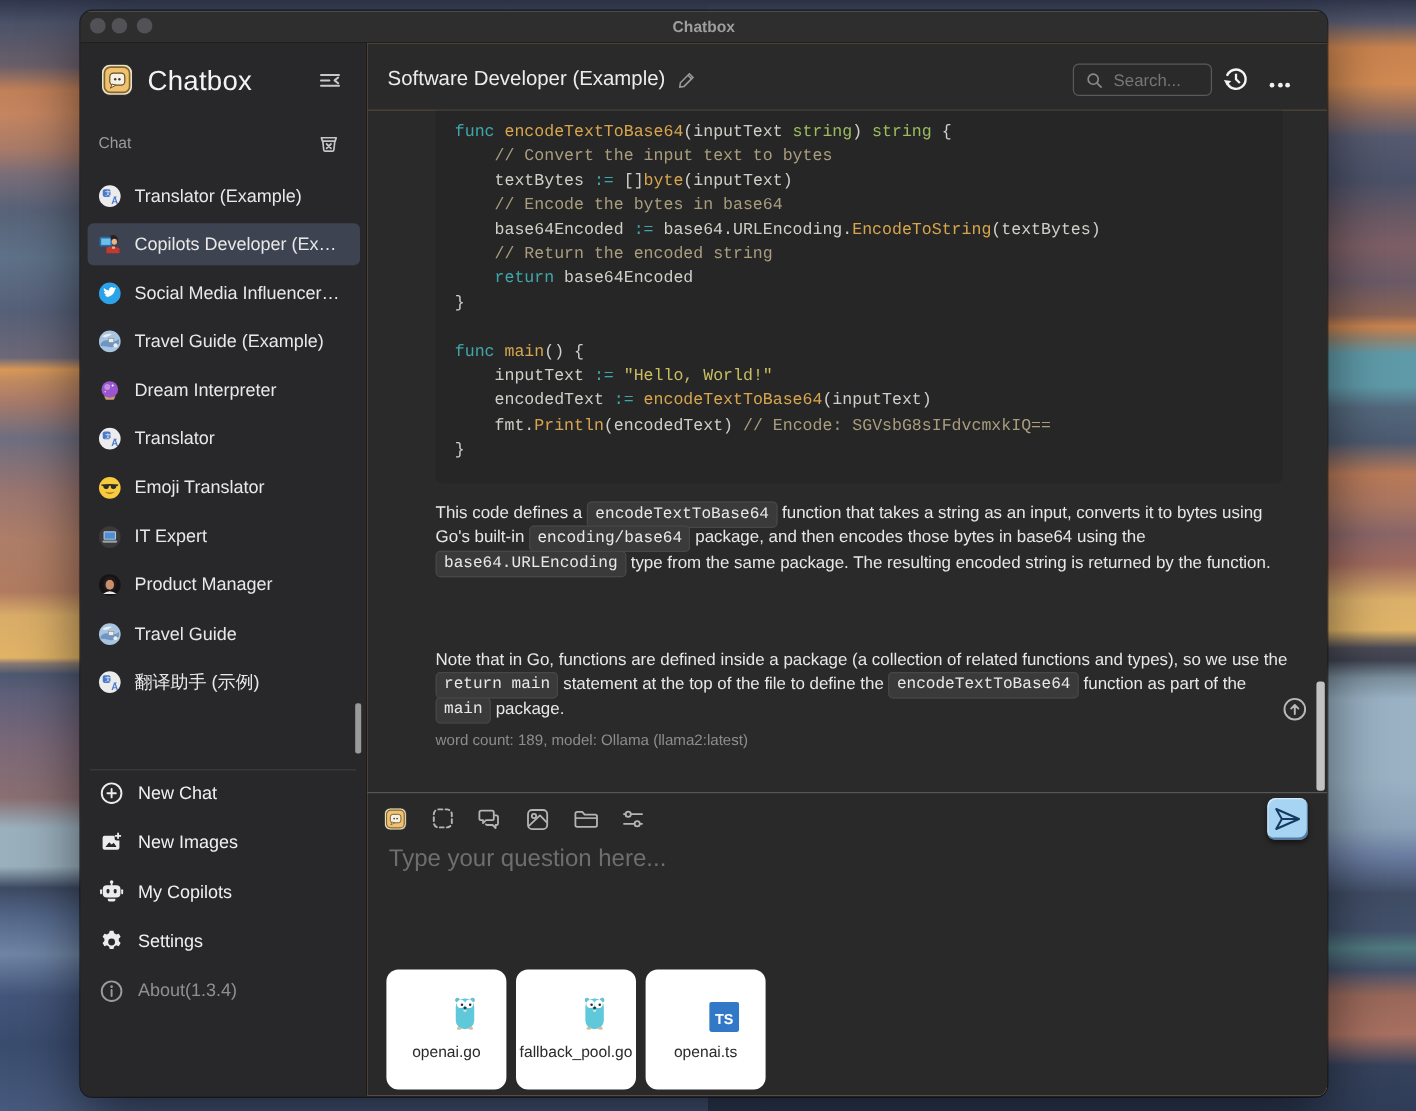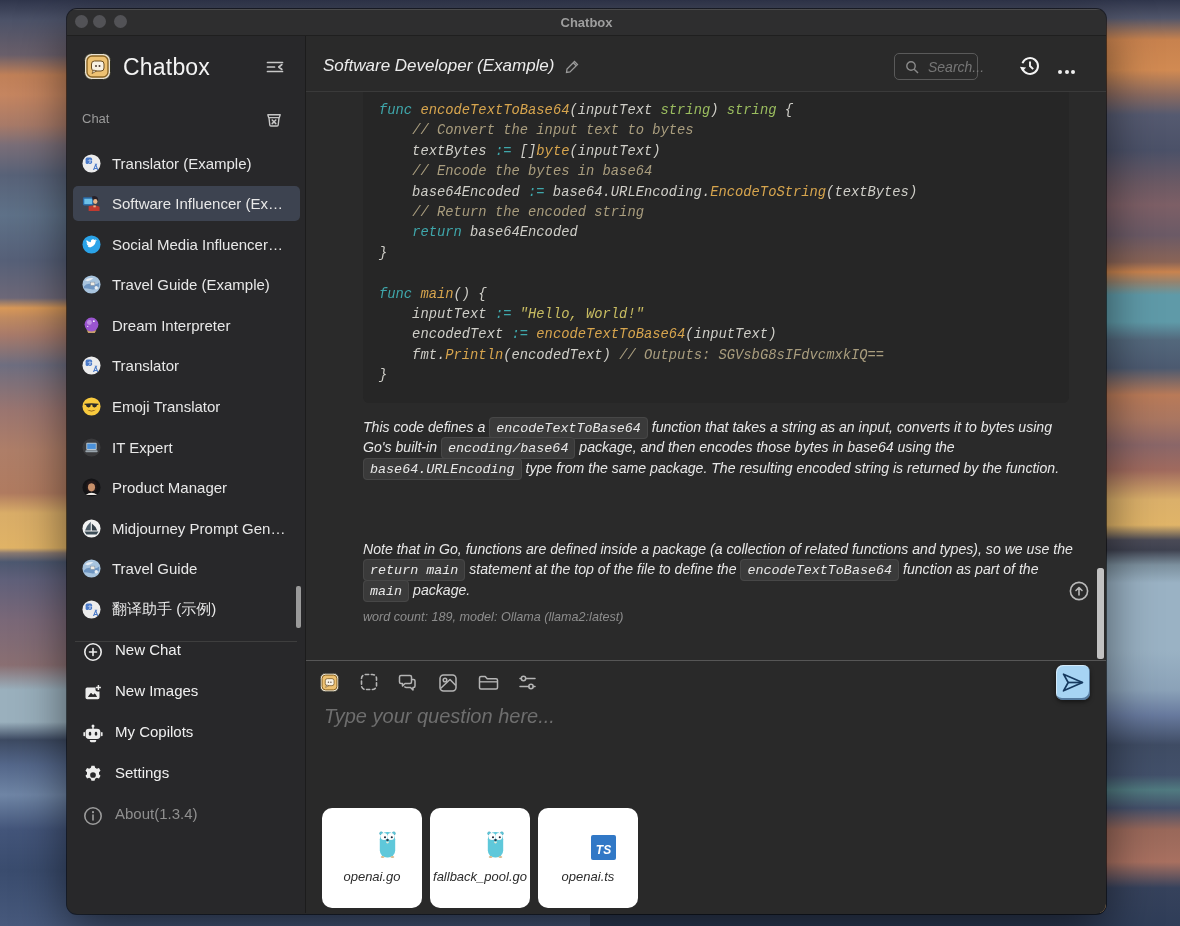--- a/index.html
+++ b/index.html
@@ -29,31 +29,31 @@
 .collapse { position:absolute; left:197.5px; top:4px; }
 .chatlbl { position:absolute; left:15px; top:75px; font-size:13px; color:#9a9a9a; }
 .archive { position:absolute; left:199px; top:76px; }
 .list { position:absolute; left:6px; top:109.5px; width:227px; }
 .item { position:relative; height:35px; margin-bottom:5.6px; display:flex; align-items:center; padding-left:9px; border-radius:5px; }
 .item.sel { background:#3d4350; }
 .item .av { flex:none; width:19px; height:19px; margin-right:11px; }
 .item .nm { font-size:15px; color:#e8e8e8; white-space:nowrap; overflow:hidden; width:172px; }
 .sdiv { position:absolute; left:8px; right:8px; top:605px; height:1px; background:#3e3e3e; }
 .menu { position:absolute; left:15px; top:604.5px; width:210px; }
-.mitem { height:41.2px; display:flex; }
+.mitem { height:41.2px; display:flex; align-items:center; }
 .mitem .mic { flex:none; width:22px; height:22px; margin-right:11px; }
 .mitem .mt { font-size:15px; color:#f0f0f0; }
 .mitem .mt.dim { color:#8f8f8f; }
 .sthumb { position:absolute; left:229px; top:550px; width:5px; height:42px; border-radius:2px; background:#9a9a9a; }
 
-main { position:relative; flex:1; background:#fdba74;font-style:italic; }
+main { position:relative; flex:1; background:#fdba74; }
 header { position:absolute; top:0; left:0; right:0; height:56px; border-bottom:1px solid #3a3a3a; background:#2a2a2a; }
 header .title { position:absolute; left:17px; top:20px; font-size:17px; color:#ececec; }
 header .pencil { position:absolute; left:258px; top:23px; }
-.search { position:absolute; left:588px; top:17px; width:84px; height:27px; border:1px solid #5a5a5a; border-radius:5px; }
+.search { position:absolute; left:588px; top:17px; width:116px; height:27px; border:1px solid #5a5a5a; border-radius:5px; }
 .search .stxt { position:absolute; left:33px; top:5px; font-size:14px; color:#767676; }
 .search svg { position:absolute; left:10px; top:6px; }
 .hist { position:absolute; left:713px; top:19px; }
 .dots3 { position:absolute; left:752px; top:24px; width:26px; }
 .dots3 i { display:inline-block; width:4px; height:4px; border-radius:50%; background:#efefef; margin-right:2.5px; }
 
 .msgs { position:absolute; top:56px; left:0; right:0; height:568px; background:#2a2a2a; overflow:hidden; }
 .code { position:absolute; left:57px; top:0; width:706px; background:#262626; border-radius:0 0 6px 6px;
   padding:9px 16px 16px 16px; font-family:"Liberation Mono", monospace; font-size:13.8px; line-height:20.4px; color:#cfcec8; white-space:pre; }
 .k { color:#3fa7ab; } .f { color:#d7a54e; } .t { color:#9bbd5f; } .c { color:#a99d7e; } .s { color:#c9bd62; }
@@ -125,21 +125,21 @@
           </div>
         <div class="item sel">
             <svg class="av" viewBox="0 0 20 20">
               <rect x="1" y="3.5" width="11" height="8.5" rx="1.2" fill="#2b6ca8"></rect>
               <rect x="2.4" y="5" width="8.2" height="5.6" fill="#6cc0e8"></rect>
               <path d="M10.5 2.5 Q14.5 1 16.5 4 Q17.5 6 16.5 8 L12.5 8 Q10.5 5.5 10.5 2.5 Z" fill="#262028"></path>
               <ellipse cx="14" cy="7.8" rx="2.3" ry="2.6" fill="#e8b488"></ellipse>
               <path d="M7 13 Q13 11 18.5 13.5 L18.5 18 L7 18 Z" fill="#c03a30"></path>
               <rect x="12" y="12" width="2.5" height="2" fill="#e8b488"></rect>
             </svg>
-            <span class="nm">Software Influencer (Ex…</span>
+            <span class="nm">Copilots Developer (Ex…</span>
           </div>
         <div class="item">
             <svg class="av" viewBox="0 0 20 20">
               <circle cx="10" cy="10" r="9.5" fill="#2aa3e8"></circle>
               <path d="M5 13.5 Q7 14 9 13 Q14 11 14.5 6.5 L16 5.5 L14 5.8 L15 4.5 L13.3 5.2 Q12 4 10.5 4.8 Q9 5.6 9.3 7.5 Q6.5 7.2 4.8 5.2 Q4 7.5 6 9 L4.8 8.8 Q5 10.5 7 11.2 L5.8 11.3 Q6.5 13 8.5 13 Q7 14 5 13.5 Z" fill="#fff"></path>
             </svg>
             <span class="nm">Social Media Influencer…</span>
           </div>
         <div class="item">
             <svg class="av" viewBox="0 0 20 20">
@@ -190,29 +190,20 @@
           </div>
         <div class="item">
             <svg class="av" viewBox="0 0 20 20">
               <circle cx="10" cy="10" r="9.5" fill="#141416"></circle>
               <path d="M10 2.6 Q16 2.6 15.6 10 Q15.4 13.4 13.6 14.4 H6.4 Q4.6 13.4 4.4 10 Q4 2.6 10 2.6 Z" fill="#241a1c"></path>
               <ellipse cx="10" cy="9.8" rx="3.7" ry="4.3" fill="#c8906a"></ellipse>
               <path d="M10 2.8 Q15 3 14.6 7.4 Q12.4 5 10 5.2 Q7.6 5 5.4 7.4 Q5 3 10 2.8 Z" fill="#241a1c"></path>
               <path d="M4 18 Q10 12.8 16 18 Z" fill="#ece8e4"></path>
             </svg>
             <span class="nm">Product Manager</span>
-          </div>
-        <div class="item">
-            <svg class="av" viewBox="0 0 20 20">
-              <circle cx="10" cy="10" r="9.5" fill="#f2f2f2"></circle>
-              <path d="M9.2 2.8 L9.2 12 L3.2 12 Q5.2 6.4 9.2 2.8 Z" fill="#4e5d68"></path>
-              <path d="M10.4 4.8 L10.4 12 L16 12 Q14.2 7.6 10.4 4.8 Z" fill="#333f48"></path>
-              <path d="M2.6 13.2 H17.4 L15.4 16.2 H4.6 Z" fill="#3d4d57"></path>
-            </svg>
-            <span class="nm">Midjourney Prompt Gen…</span>
           </div>
         <div class="item">
             <svg class="av" viewBox="0 0 20 20">
               <circle cx="10" cy="10" r="9.5" fill="#a8c4de"></circle>
               <path d="M2 12 Q5 8 10 9.5 Q15 11 18 8 L18 12 Q14 16 10 15 Q5 14 2 14 Z" fill="#6f96c2"></path>
               <path d="M3 5.5 Q7 2.5 12 3.5 Q9 6 6 6.5 Z" fill="#e8eef4"></path>
               <rect x="9" y="7.5" width="4.5" height="3.5" fill="#f0ece2" stroke="#7a8aa0" stroke-width="0.5"></rect>
               <circle cx="15" cy="13.5" r="1.8" fill="#e8eef4"></circle>
             </svg>
             <span class="nm">Travel Guide</span>
@@ -302,21 +293,21 @@
     textBytes <span class="k">:=</span> []<span class="f">byte</span>(inputText)
     <span class="c">// Encode the bytes in base64</span>
     base64Encoded <span class="k">:=</span> base64.URLEncoding.<span class="f">EncodeToString</span>(textBytes)
     <span class="c">// Return the encoded string</span>
     <span class="k">return</span> base64Encoded
 }
 
 <span class="k">func</span> <span class="f">main</span>() {
     inputText <span class="k">:=</span> <span class="s">"Hello, World!"</span>
     encodedText <span class="k">:=</span> <span class="f">encodeTextToBase64</span>(inputText)
-    fmt.<span class="f">Println</span>(encodedText) <span class="c">// Outputs: SGVsbG8sIFdvcmxkIQ==</span>
+    fmt.<span class="f">Println</span>(encodedText) <span class="c">// Encode: SGVsbG8sIFdvcmxkIQ==</span>
 }</div>
         <div class="para" style="top:324.5px">This code defines a <span class="ic">encodeTextToBase64</span> function that takes a string as an input, converts it to bytes using<br>Go's built-in <span class="ic">encoding/base64</span> package, and then encodes those bytes in base64 using the<br><span class="ic">base64.URLEncoding</span> type from the same package. The resulting encoded string is returned by the function.</div>
         <div class="para" style="top:446.5px">Note that in Go, functions are defined inside a package (a collection of related functions and types), so we use the<br><span class="ic">return main</span> statement at the top of the file to define the <span class="ic">encodeTextToBase64</span> function as part of the<br><span class="ic">main</span> package.</div>
         <div class="wc">word count: 189, model: Ollama (llama2:latest)</div>
         <svg class="upbtn" width="20" height="20" viewBox="0 0 20 20" fill="none" stroke="#b9b9b9" stroke-width="1.6">
             <circle cx="10" cy="10" r="8.6"></circle>
             <path d="M10 14 V7 M7 9.5 L10 6.5 L13 9.5" stroke-linecap="round" stroke-linejoin="round"></path>
           </svg>
         <div class="mthumb"></div>
       </div>

